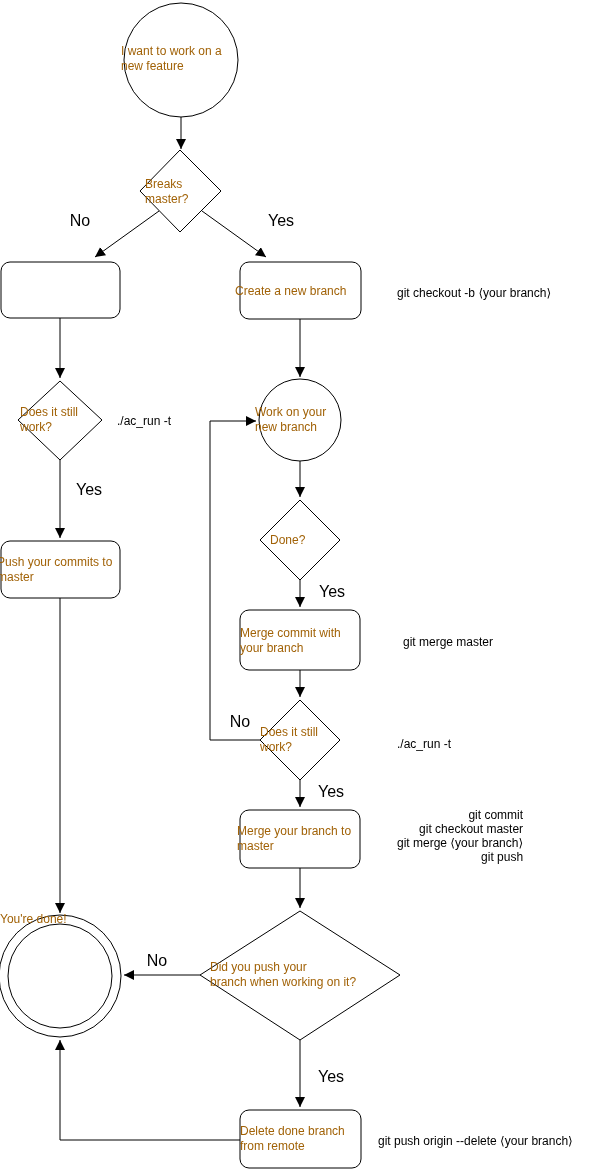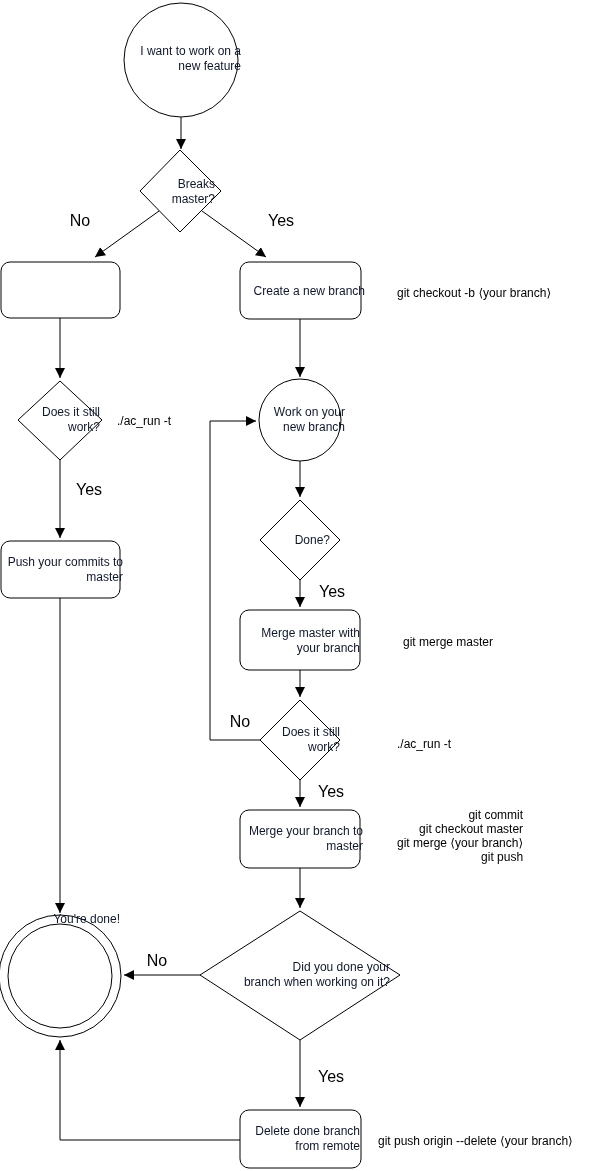--- a/index.html
+++ b/index.html
@@ -9,24 +9,24 @@
     background:#ffffff;
     font-family:"Liberation Sans", sans-serif;
     color:#000000;
     overflow:hidden;
   }
   svg.wires{position:absolute;left:0;top:0;}
   .label{
     position:absolute;
     font-size:12px;
     line-height:15px;
-    text-align:right;
+    text-align:left;
     white-space:pre-line;
     transform:translate(-50%,-50%);
-    color:#0f172a;
+    color:#a16207;
   }
   .edge-label{
     position:absolute;
     font-size:16px;
     line-height:14px;
     transform:translate(-50%,-50%);
     white-space:nowrap;
   }
   .annotation{
     position:absolute;
@@ -88,27 +88,27 @@
   <div class="label" style="left:180px;top:192px;width:70px">Breaks
 master?</div>
   <div class="label" style="left:300px;top:291px;width:130px">Create a new branch</div>
   <div class="label" style="left:60px;top:420px;width:80px">Does it still
 work?</div>
   <div class="label" style="left:60px;top:570px;width:126px">Push your commits to
 master</div>
   <div class="label" style="left:300px;top:420px;width:90px">Work on your
 new branch</div>
   <div class="label" style="left:300px;top:540px;width:60px">Done?</div>
-  <div class="label" style="left:300px;top:641px;width:120px">Merge master with
+  <div class="label" style="left:300px;top:641px;width:120px">Merge commit with
 your branch</div>
   <div class="label" style="left:300px;top:740px;width:80px">Does it still
 work?</div>
   <div class="label" style="left:300px;top:839px;width:126px">Merge your branch to
 master</div>
-  <div class="label" style="left:300px;top:975px;width:180px">Did you done your
+  <div class="label" style="left:300px;top:975px;width:180px">Did you push your
 branch when working on it?</div>
   <div class="label" style="left:60px;top:919px;width:120px">You're done!</div>
   <div class="label" style="left:300px;top:1139px;width:120px">Delete done branch
 from remote</div>
 
   <div class="edge-label" style="left:80px;top:221px">No</div>
   <div class="edge-label" style="left:281px;top:221px">Yes</div>
   <div class="edge-label" style="left:89px;top:490px">Yes</div>
   <div class="edge-label" style="left:332px;top:592px">Yes</div>
   <div class="edge-label" style="left:240px;top:722px">No</div>

